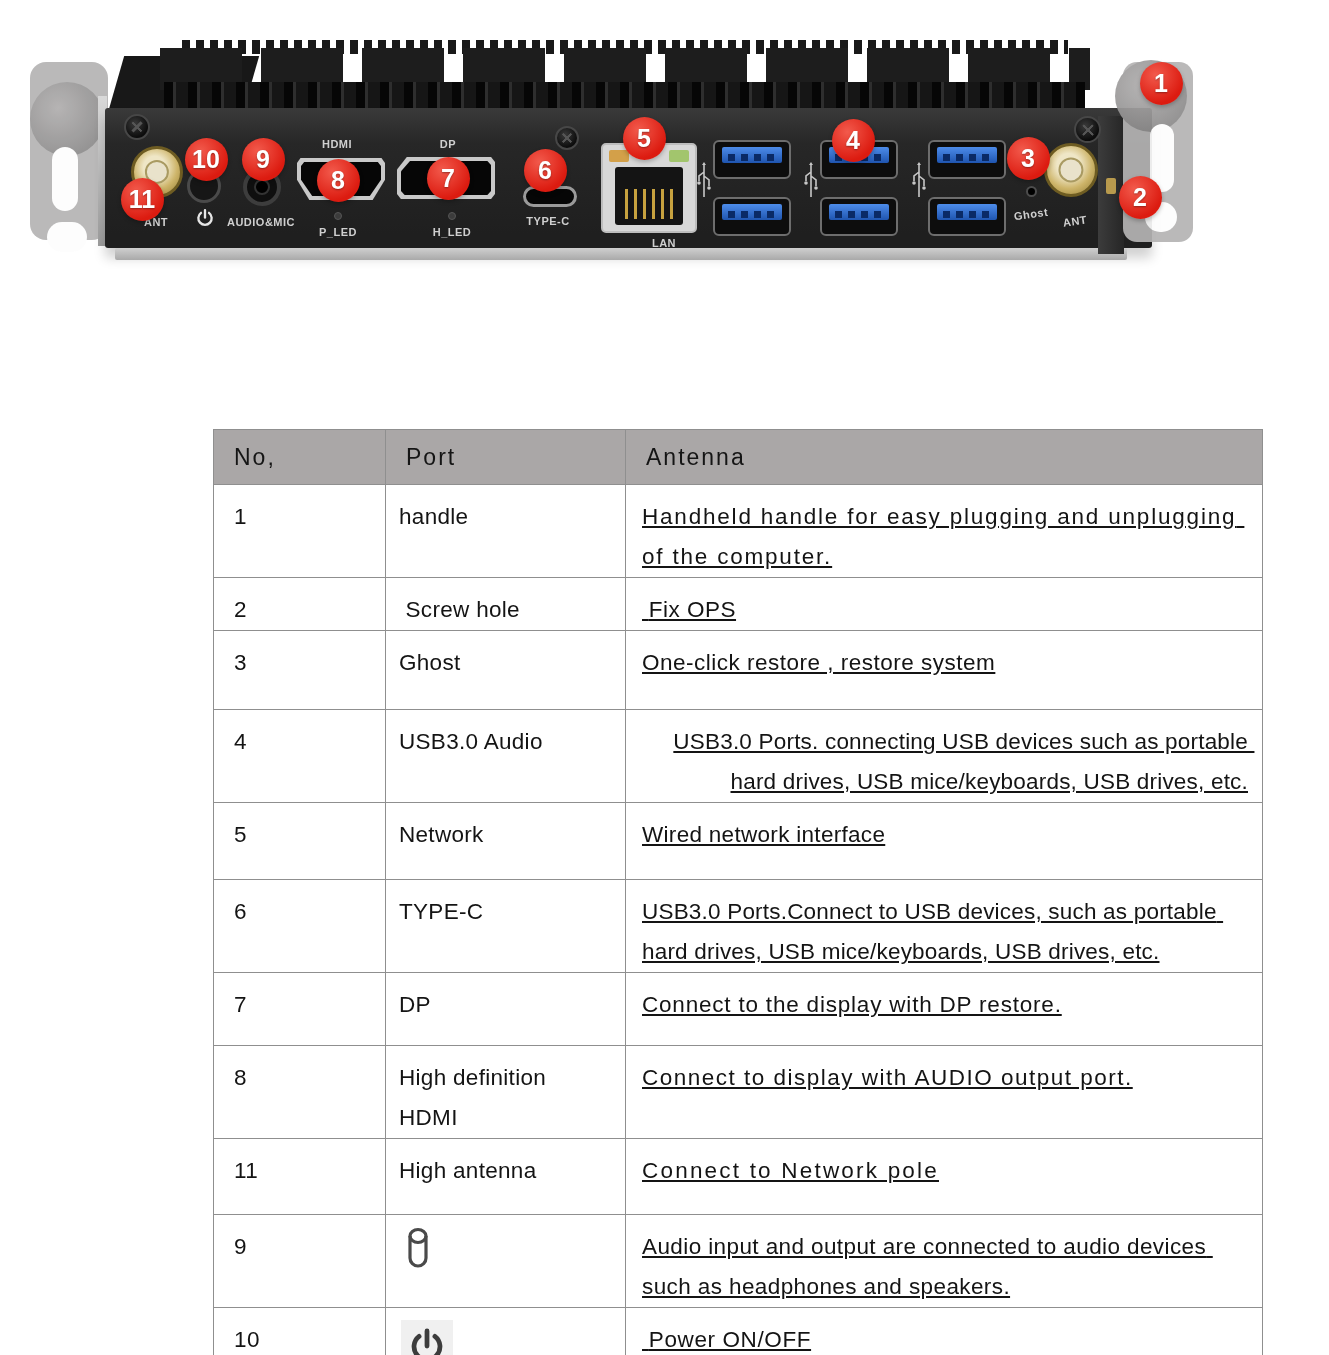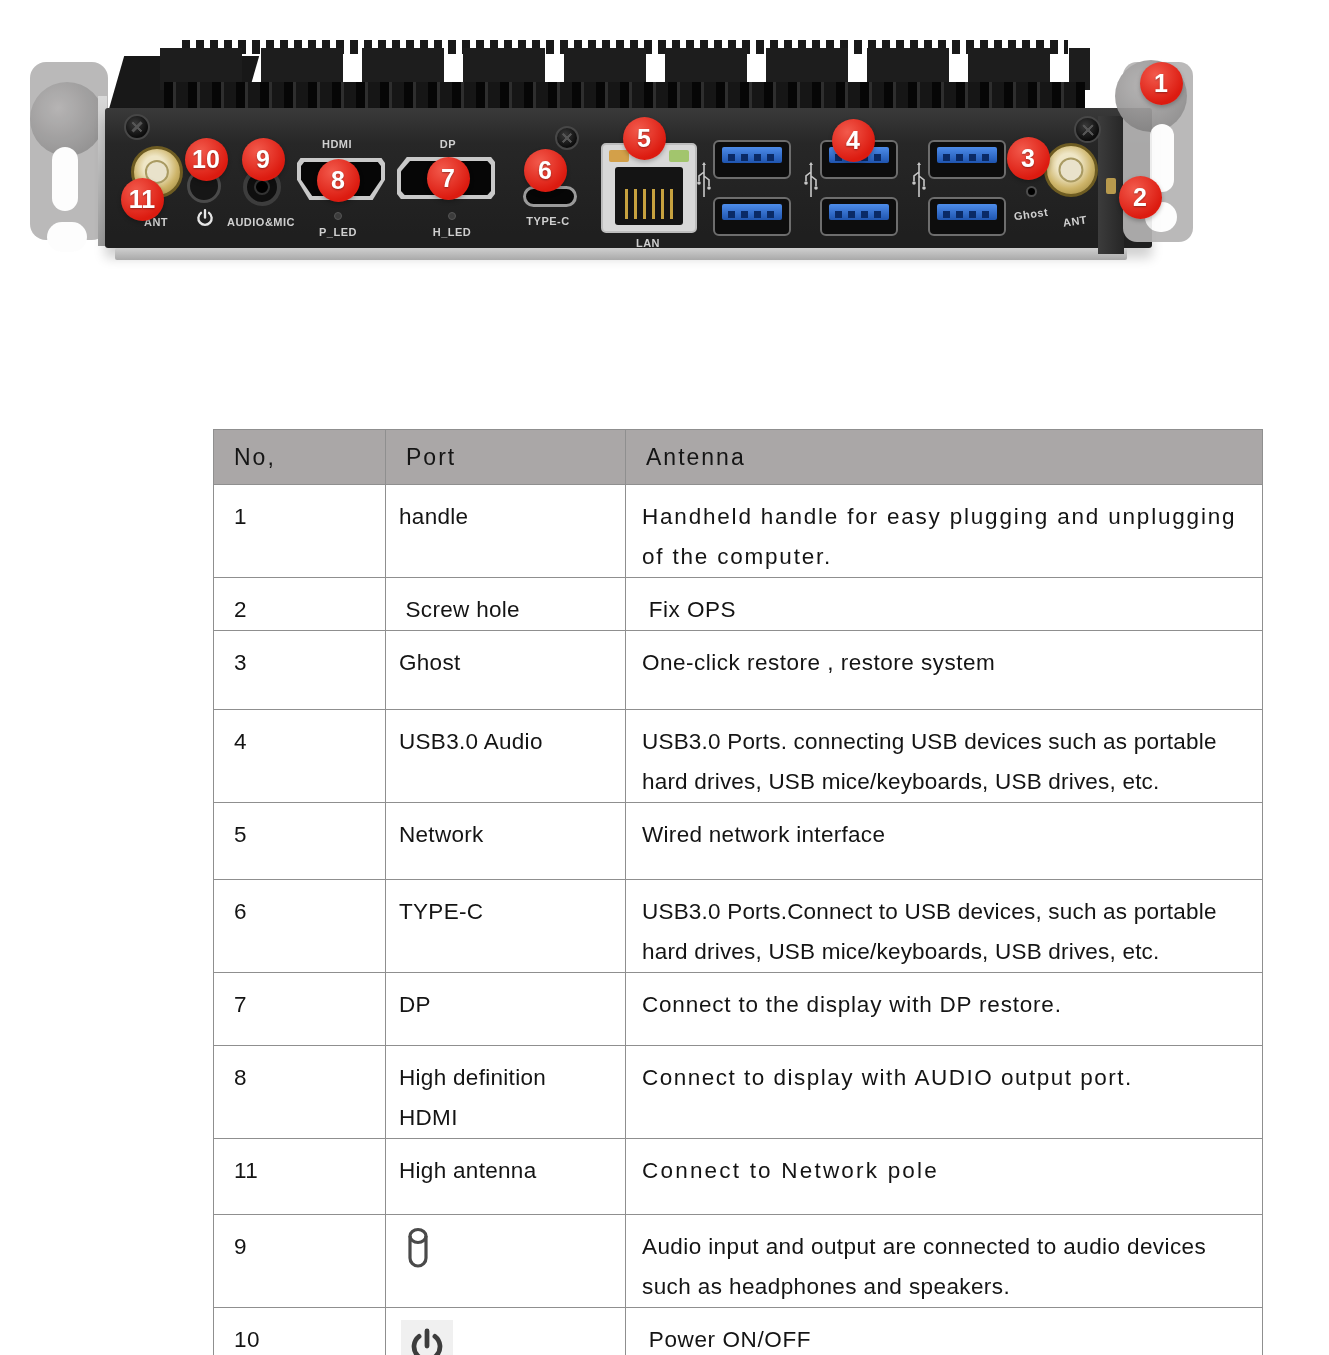--- a/index.html
+++ b/index.html
@@ -121,21 +121,21 @@
 
   
   table.ports { position:absolute; left:213px; top:429px; width:1049px;
                 border-collapse:collapse; table-layout:fixed; }
   table.ports th, table.ports td { border:1.6px solid #8f8f8f; vertical-align:top; white-space:pre-wrap; }
   table.ports thead th { background:#aaa7a7; height:55px; vertical-align:middle; text-align:left;
                 font-size:23px; font-weight:normal; letter-spacing:2px; color:#151515; padding-left:20px; }
   table.ports td { font-size:22.5px; line-height:40px; padding-top:12px; }
   td.c-no   { padding-left:20px; letter-spacing:.5px; }
   td.c-port { padding-left:13px; padding-right:24px; letter-spacing:.3px; }
-  td.c-fn   { padding-left:16px; padding-right:14px; }
+  td.c-fn   { padding-left:16px; padding-right:14px;text-decoration:underline; }
 
   .cell-icon { display:inline-block; }
   .icon-audio { width:30px; height:42px; margin-left:6px; }
   .icon-power { width:52px; height:52px; margin-left:2px; background:#f0f0f0; display:flex;
                 align-items:center; justify-content:center; }
   .icon-power svg { width:38px; height:38px; }
 </style>
 </head>
 <body>
 
@@ -190,21 +190,21 @@
   <div class="port-typec"></div>
   <span class="plabel" style="left:518px; top:175px;">TYPE-C</span>
 
   <div class="lan">
     <div class="led orange"></div>
     <div class="led green"></div>
     <div class="cavity">
         <div class="pins"></div>
       </div>
   </div>
-  <span class="plabel" style="left:618px; top:197px;">LAN</span>
+  <span class="plabel" style="left:634px; top:197px;">LAN</span>
 
   <svg class="ss-glyph" style="left:666px; top:122px;" viewBox="0 0 16 38">
       <path d="M8 3v32M8 10l-5 4v5M8 14l5 4v6" stroke="currentColor" stroke-width="1.6" fill="none"></path>
       <circle cx="3" cy="21" r="1.8" fill="currentColor"></circle>
       <circle cx="13" cy="26" r="1.8" fill="currentColor"></circle>
       <path d="M6 3h4l-2-3z" fill="currentColor"></path>
     </svg>
   <div class="usb" style="left:683px; top:100px;">
       <div class="tongue"></div>
     </div>
@@ -285,21 +285,21 @@
         <td class="c-fn" style="letter-spacing: 0.5px;"> Fix OPS</td>
       </tr>
       <tr style="height: 79px;">
         <td class="c-no">3</td>
         <td class="c-port">Ghost</td>
         <td class="c-fn" style="letter-spacing: 0.5px;">One-click restore , restore system</td>
       </tr>
       <tr style="height: 78px;">
         <td class="c-no">4</td>
         <td class="c-port">USB3.0 Audio</td>
-        <td class="c-fn" style="letter-spacing: 0.2px;">USB3.0 Ports. connecting USB devices such as portable hard drives, USB mice/keyboards, USB drives, etc.</td>
+        <td class="c-fn" style="letter-spacing: 0.2px; text-align: right;">USB3.0 Ports. connecting USB devices such as portable hard drives, USB mice/keyboards, USB drives, etc.</td>
       </tr>
       <tr style="height: 77px;">
         <td class="c-no">5</td>
         <td class="c-port">Network</td>
         <td class="c-fn" style="letter-spacing: 0.3px;">Wired network interface</td>
       </tr>
       <tr style="height: 78px;">
         <td class="c-no">6</td>
         <td class="c-port">TYPE-C</td>
         <td class="c-fn" style="letter-spacing: 0.2px;">USB3.0 Ports.Connect to USB devices, such as portable hard drives, USB mice/keyboards, USB drives, etc.</td>

